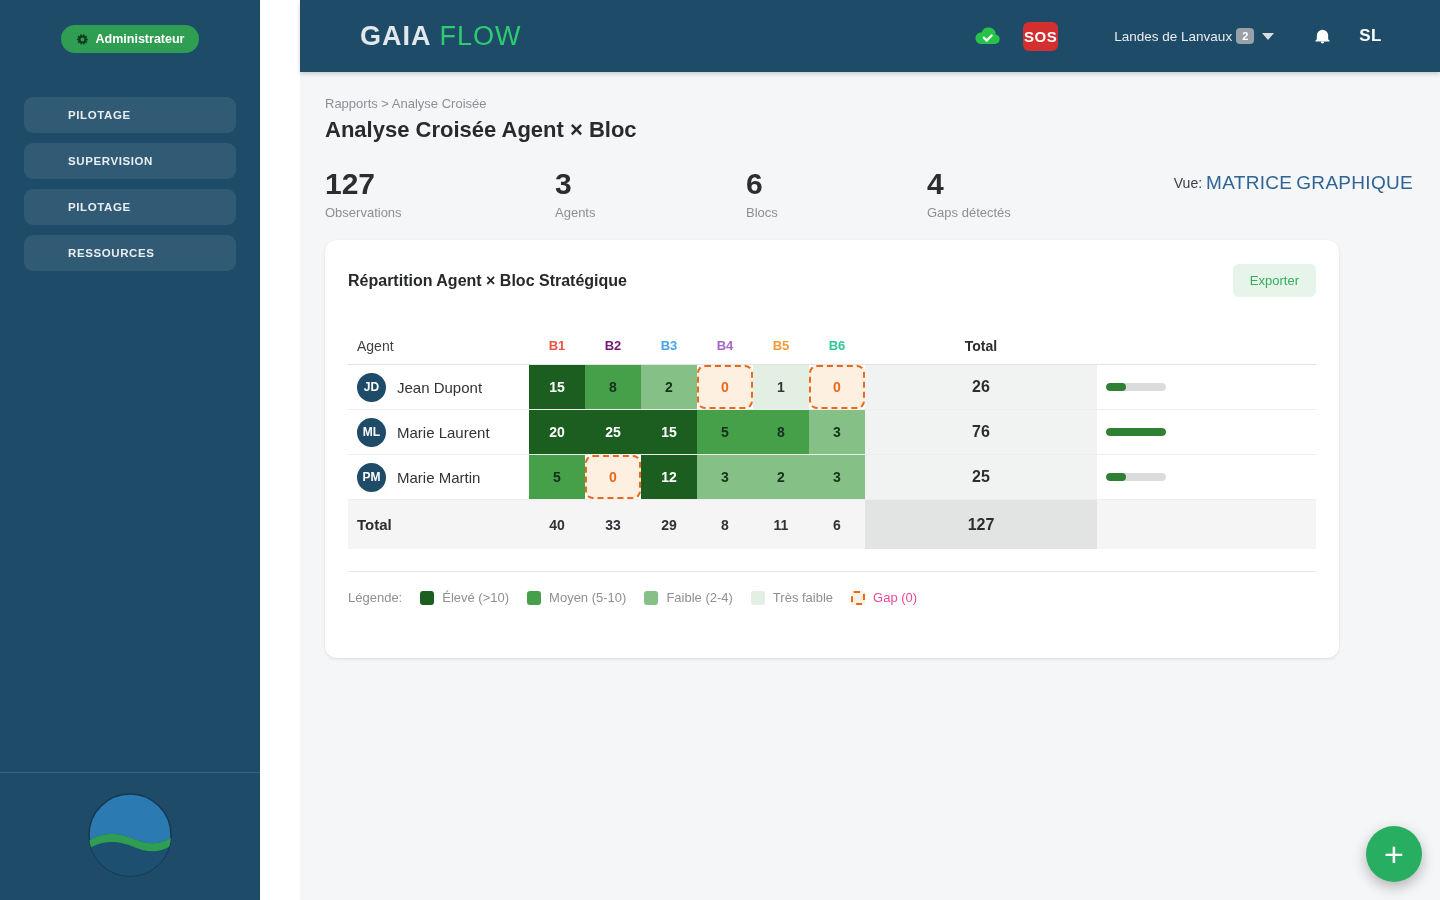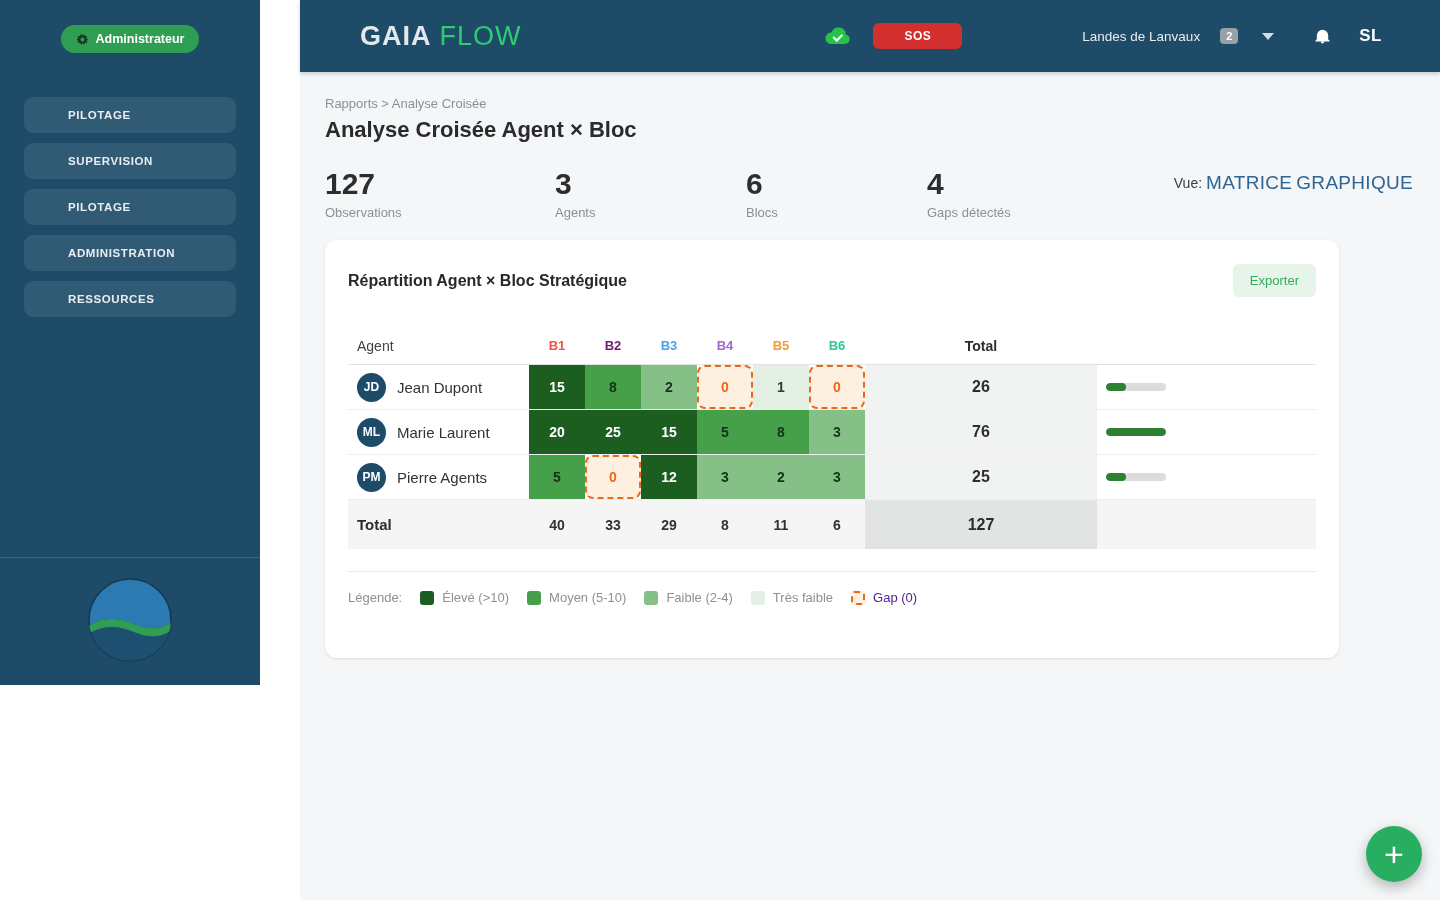--- a/index.html
+++ b/index.html
@@ -1,21 +1,21 @@
 <!DOCTYPE html>
 <html style="--sidebar-blue: #1d4b68; --brand-green: #2ecc71; --badge-green: #2f9e52; --cloud-green: #27c24a; --sos-red: #d32f2f; --accent-green: #27ae60; --link-blue: #2f6496; --progress-green: #2e8033; --level-high: #1b5e20; --level-medium: #45a049; --level-low: #85c087; --level-vlow: #e4efe4; --gap-orange: #e8681c; --gap-bg: #fdf0e1; --export-green: #34ad5d; --export-bg: #e7f4ea;"><head>
 <meta charset="utf-8">
 <style>
   * { margin:0; padding:0; box-sizing:border-box; }
   html,body { width:1440px; height:900px; overflow:hidden; background:#fff;
               font-family:"Liberation Sans","DejaVu Sans",sans-serif; }
   .app { display:flex; width:1440px; height:900px; }
 
   
-  .sidebar { position:relative; width:260px; height:685px; flex:0 0 260px;
+  .sidebar { position:relative; width:260px; height:900px; flex:0 0 260px;
              background:var(--sidebar-blue,#1d4b68); }
   .role-badge { margin:25px auto 0; width:fit-content; display:flex; align-items:center; gap:7px;
                 background:var(--badge-green,#2f9e52); border-radius:15px; padding:7px 15px;
                 color:#fff; font-size:12.5px; font-weight:bold; }
   .role-badge svg { display:block; }
   .side-nav { margin-top:44px; padding:0 24px; }
   .nav-item { display:flex; align-items:center; width:100%; height:36px; margin-bottom:10px;
               background:rgba(255,255,255,0.09); border:none; border-radius:9px; cursor:pointer;
               color:#e8edf1; font-family:inherit; font-size:11.5px; font-weight:bold;
               letter-spacing:0.6px; padding-left:44px; text-align:left; }
@@ -28,23 +28,23 @@
   
   .main { flex:1; display:flex; flex-direction:column; }
   .topbar { height:72px; flex:0 0 72px; background:var(--sidebar-blue,#1d4b68);
             display:flex; align-items:center; padding:0 58px 0 60px; position:relative; z-index:2;
             box-shadow:0 2px 4px rgba(0,0,0,0.18); }
   .brand { font-size:27px; letter-spacing:1px; white-space:nowrap; }
   .brand .b1 { color:#e3e8ec; font-weight:bold; margin-right:8px; }
   .brand .b2 { color:var(--brand-green,#2ecc71); font-weight:normal; }
   .top-right { margin-left:auto; display:flex; align-items:center; }
   .sos { margin-left:22px; background:var(--sos-red,#d32f2f); color:#fff; border:none; cursor:pointer;
-         font-family:inherit; font-weight:bold; font-size:12px; letter-spacing:0.5px;
-         padding:6px 31px; border-radius:6px; }
-  .site-sel { margin-left:120px; display:flex; align-items:center; gap:20px; cursor:pointer;
+         font-family:inherit; font-weight:bold; font-size:15px; letter-spacing:0.5px;
+         padding:6px 1px; border-radius:6px; }
+  .site-sel { margin-left:56px; display:flex; align-items:center; gap:4px; cursor:pointer;
               color:#e9edf0; font-size:13.5px;justify-content:space-between; }
   .count-badge { background:#98a1a8; color:#fff; font-size:11px; font-weight:bold;
                  border-radius:4px; padding:2px 6px; }
   .caret { width:0; height:0; border-left:6px solid transparent; border-right:6px solid transparent;
            border-top:7px solid #d7dde1; margin-left:4px; }
   .bell { margin-left:40px; cursor:pointer; display:flex; }
   .initials { margin-left:28px; color:#fff; font-size:17px; font-weight:bold; letter-spacing:0.5px; cursor:pointer; }
 
   .content { flex:1; background:#f5f6f7; padding:24px 0 0 25px; }
   .breadcrumb { font-size:13px; color:#8b9095; }
@@ -119,21 +119,20 @@
         <svg width="13" height="13" viewBox="0 0 20 20">
             <path fill="rgba(10,30,15,0.78)" d="M18 11l.1-2-2.1-.6-.3-1 1.4-1.7-1.2-1.6-1.9.9-.9-.6-.1-2.1-2-.3-.7 2H9.2L8.5 2l-2 .3-.1 2.2-.9.5-1.9-.9L2.4 5.7l1.4 1.7-.4 1-2.1.6.1 2 2.1.4.4 1-1.3 1.8 1.3 1.5 1.9-1 .9.6.2 2.1 2 .2.6-2h1.1l.7 2 2-.3.1-2.1.9-.6 1.9 1 1.2-1.6-1.4-1.7.4-1 2.1-.4zM10 13a3 3 0 1 1 0-6 3 3 0 0 1 0 6z"></path>
           </svg>
       </span>
       <span>Administrateur</span>
     </div>
     <nav class="side-nav">
       <button class="nav-item">PILOTAGE</button>
       <button class="nav-item">SUPERVISION</button>
       <button class="nav-item">PILOTAGE</button>
-      <button class="nav-item">ADMINISTRATION</button>
       <button class="nav-item">RESSOURCES</button>
     </nav>
     <div class="side-footer">
       <span>
         <svg width="84" height="84" viewBox="0 0 84 84">
           <defs>
               <clipPath id="lc">
                 <circle cx="42" cy="42" r="41"></circle>
               </clipPath>
             </defs>
@@ -259,21 +258,21 @@
             <div class="mprog">
                 <span class="track">
                   <span class="fill" style="width: 100%;"></span>
                 </span>
               </div>
           </div>
 
           <div class="mrow mdata">
             <div class="magent">
               <span class="avatar">PM</span>
-              <span class="aname">Pierre Agents</span>
+              <span class="aname">Marie Martin</span>
             </div>
             <div class="mcell lv-medium">5</div>
             <div class="mcell lv-gap">0</div>
             <div class="mcell lv-high">12</div>
             <div class="mcell lv-low">3</div>
             <div class="mcell lv-low">2</div>
             <div class="mcell lv-low">3</div>
             <div class="mtotal">25</div>
             <div class="mprog">
                 <span class="track">
@@ -310,21 +309,21 @@
           <span class="lg-item">
             <span class="swatch lv-low"></span>
             <span>Faible (2-4)</span>
           </span>
           <span class="lg-item">
             <span class="swatch lv-vlow"></span>
             <span>Très faible</span>
           </span>
           <span class="lg-item">
             <span class="swatch lv-gap"></span>
-            <span style="color: #4c1d95;">Gap (0)</span>
+            <span style="color: #ec4899;">Gap (0)</span>
           </span>
         </div>
       </div>
     </section>
   </div>
 
   <button class="fab">+</button>
 </div>
 
 </body></html>

